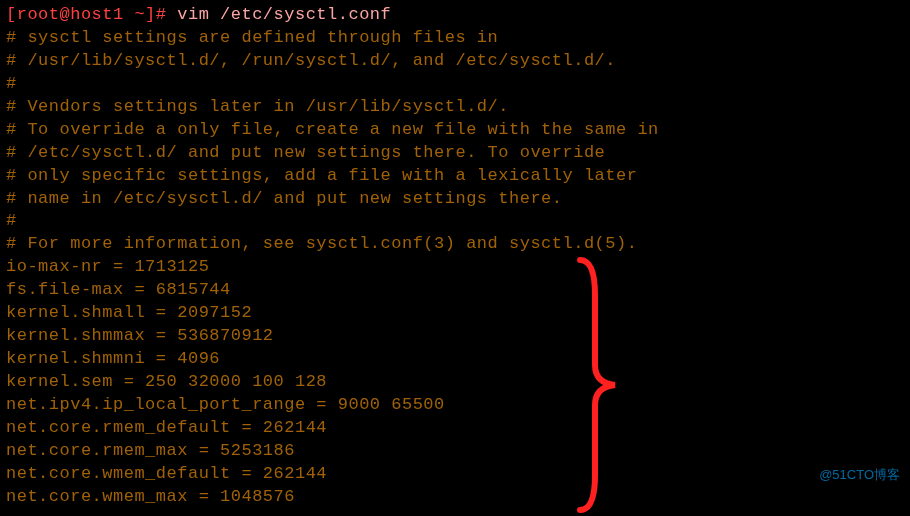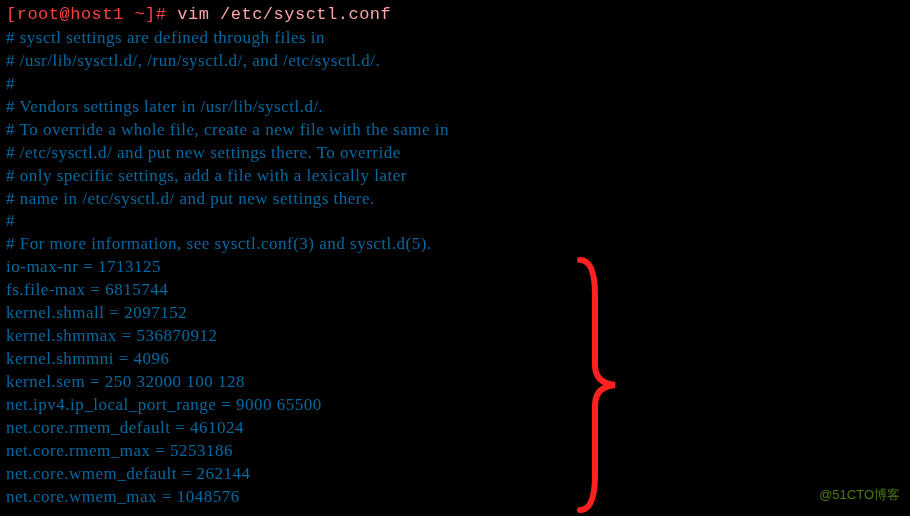--- a/index.html
+++ b/index.html
@@ -14,71 +14,70 @@
       line-height: 1.35;
       padding: 4px 6px;
       width: 910px;
       height: 516px;
       overflow: hidden;
       position: relative;
       letter-spacing: 0.5px;
     }
     .line {
       white-space: pre;
-      color: #0369a1;
-      font-family: Liberation Serif, serif;
+      color: #a16207;
     }
     .prompt-line {
       white-space: pre;
     }
     .prompt-red {
       color: #ff4040;
       text-align: center;
     }
     .prompt-white {
       color: #fca5a5;
     }
     .annotation {
       position: absolute;
       left: 560px;
       top: 255px;
       pointer-events: none;
     }
     .watermark {
       position: absolute;
       right: 10px;
-      bottom: 12px;
-      color: #4d7c0f;
+      bottom: 32px;
+      color: #0369a1;
       font-size: 13px;
       font-family: sans-serif;
       letter-spacing: 0;
     }
   </style>
 </head>
 <body>
 
 <div class="prompt-line"><span class="prompt-red">[root@host1 ~]# </span><span class="prompt-white">vim /etc/sysctl.conf</span></div>
 <div class="line"># sysctl settings are defined through files in</div>
 <div class="line"># /usr/lib/sysctl.d/, /run/sysctl.d/, and /etc/sysctl.d/.</div>
 <div class="line">#</div>
 <div class="line"># Vendors settings later in /usr/lib/sysctl.d/.</div>
-<div class="line"># To override a whole file, create a new file with the same in</div>
+<div class="line"># To override a only file, create a new file with the same in</div>
 <div class="line"># /etc/sysctl.d/ and put new settings there. To override</div>
 <div class="line"># only specific settings, add a file with a lexically later</div>
 <div class="line"># name in /etc/sysctl.d/ and put new settings there.</div>
 <div class="line">#</div>
 <div class="line"># For more information, see sysctl.conf(3) and sysctl.d(5).</div>
 <div class="line">io-max-nr = 1713125</div>
 <div class="line">fs.file-max = 6815744</div>
 <div class="line">kernel.shmall = 2097152</div>
 <div class="line">kernel.shmmax = 536870912</div>
 <div class="line">kernel.shmmni = 4096</div>
 <div class="line">kernel.sem = 250 32000 100 128</div>
 <div class="line">net.ipv4.ip_local_port_range = 9000 65500</div>
-<div class="line">net.core.rmem_default = 461024</div>
+<div class="line">net.core.rmem_default = 262144</div>
 <div class="line">net.core.rmem_max = 5253186</div>
 <div class="line">net.core.wmem_default = 262144</div>
 <div class="line">net.core.wmem_max = 1048576</div>
 
 <svg class="annotation" width="80" height="260">
   <path d="M 20 5 Q 35 5 35 40 L 35 110 Q 35 128 55 130 Q 35 132 35 150 L 35 220 Q 35 255 20 255" stroke="#ff2020" stroke-width="6" fill="none" stroke-linecap="round"></path>
 </svg>
 
 <div class="watermark">@51CTO博客</div>
 

